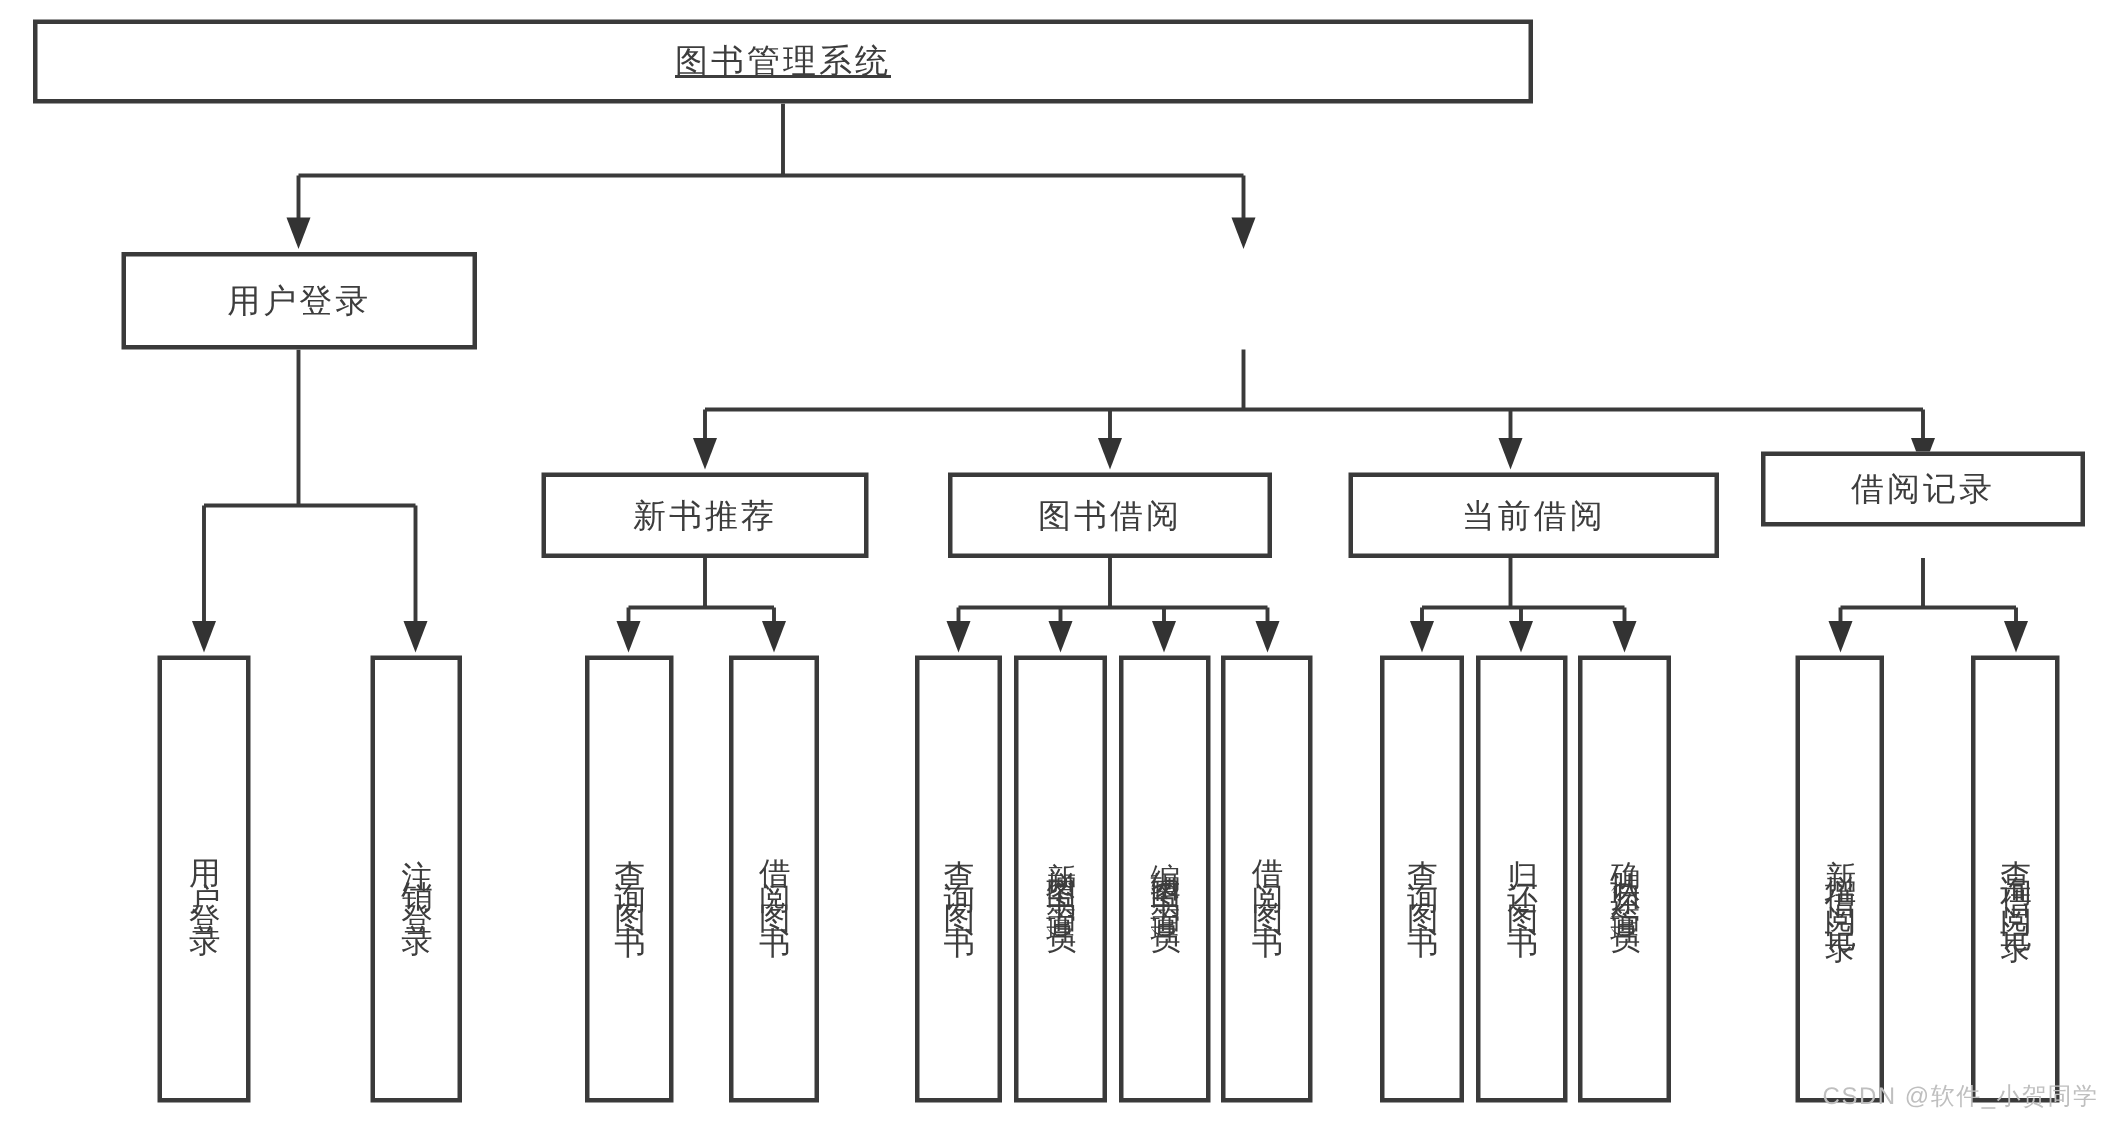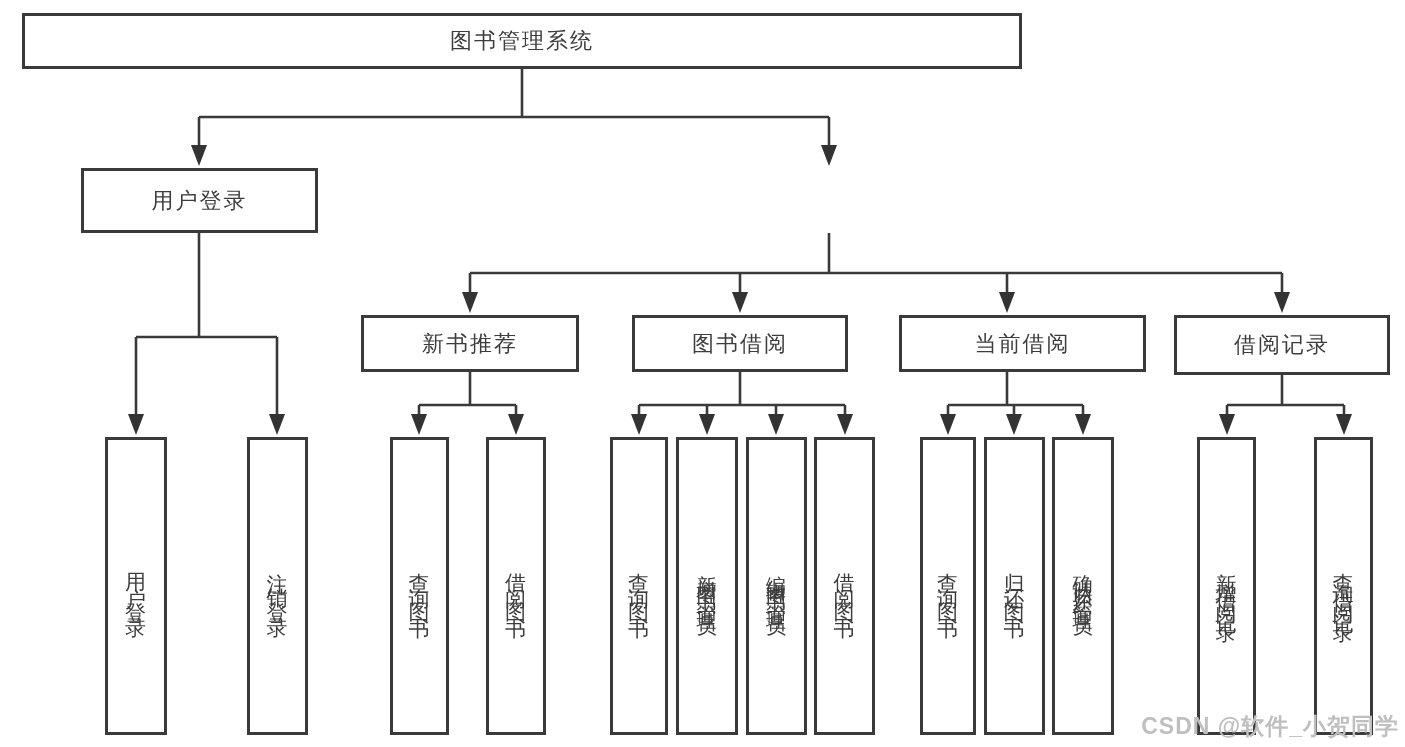--- a/index.html
+++ b/index.html
@@ -41,26 +41,25 @@
     font-size:21px;
     line-height:1;
     z-index:2;
   }
   .s4{letter-spacing:15px;}
   .s6{letter-spacing:10px;}
   .s10{letter-spacing:6px;font-size:20px;}
   .watermark{
     position:absolute;
     right:6px;bottom:5px;
-    font-size:23px;
+    font-size:16px;
     color:#bfbfbf;
     letter-spacing:1px;
     z-index:5;
     white-space:nowrap;
-    font-weight:bold;
   }
 </style>
 </head>
 <body>
 
 <div class="canvas">
 
   <svg class="connectors" width="1405" height="747" viewBox="0 0 1405 747">
     <g>
       <path d="M522 69 V117 M199 117 H829 M199 117 V162 M829 117 V162"></path>
@@ -97,38 +96,38 @@
       <polygon points="1006,414 1022,414 1014,435"></polygon>
       <polygon points="1075,414 1091,414 1083,435"></polygon>
     </g>
     <g>
       <path d="M1282 372 V405 M1227 405 H1344 M1227 405 V430 M1344 405 V430"></path>
       <polygon points="1219,414 1235,414 1227,435"></polygon>
       <polygon points="1336,414 1352,414 1344,435"></polygon>
     </g>
   </svg>
 
-  <div class="hbox" style="left:22px;top:13px;width:1000px;height:56px;">
+  <div class="hbox" style="left:22px;top:13px;width:1000px;height:56px;text-decoration:underline;">
     <span>图书管理系统</span>
   </div>
 
   <div class="hbox" style="left:81px;top:168px;width:237px;height:65px;">
     <span>用户登录</span>
   </div>
 
   <div class="hbox" style="left:632px;top:315px;width:216px;height:57px;">
     <span>图书借阅</span>
   </div>
   <div class="hbox" style="left:361px;top:315px;width:218px;height:57px;">
     <span>新书推荐</span>
   </div>
   <div class="hbox" style="left:899px;top:315px;width:247px;height:57px;">
     <span>当前借阅</span>
   </div>
-  <div class="hbox" style="left:1174px;top:315px;width:216px;height:60px;justify-content:center;">
+  <div class="hbox" style="left:1174px;top:301px;width:216px;height:50px;justify-content:center;">
     <span>借阅记录</span>
   </div>
 
   <div class="vbox s4" style="left:105px;width:62px;">
     <span>用户登录</span>
   </div>
   <div class="vbox s4" style="left:247px;width:61px;">
     <span>注销登录</span>
   </div>
 

